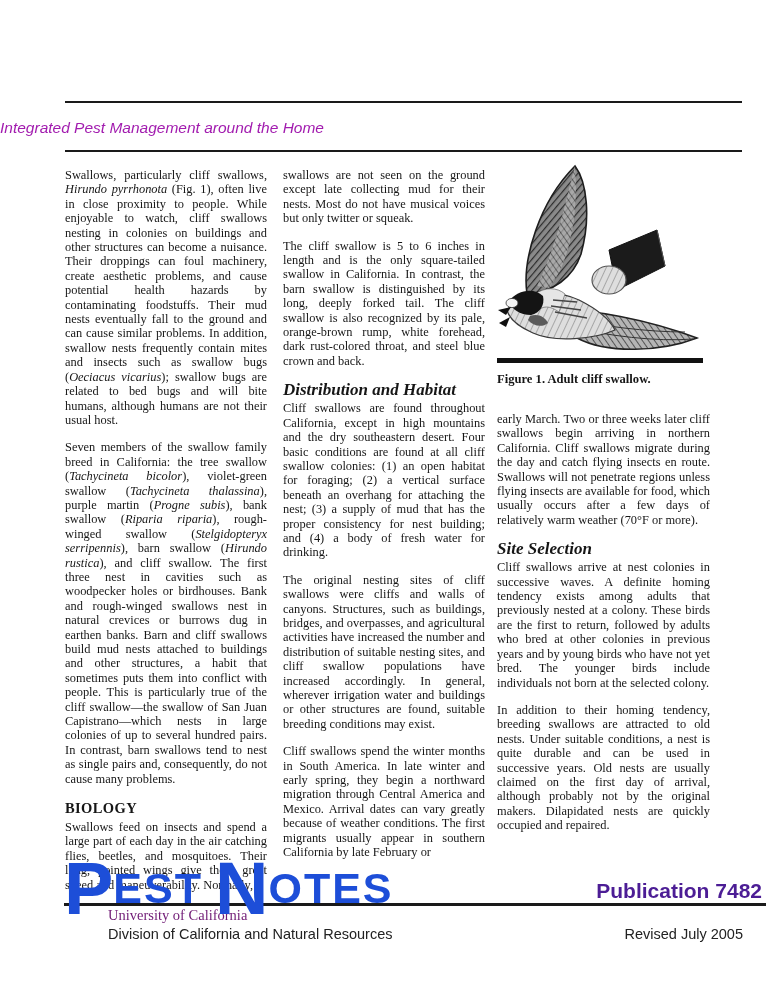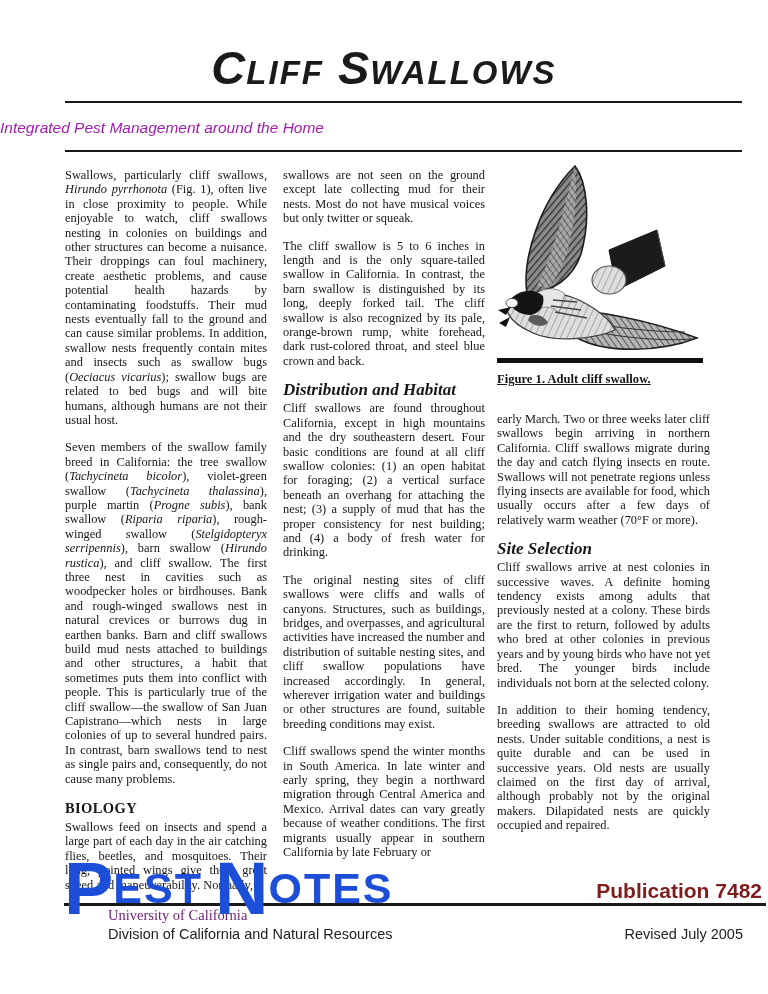--- a/index.html
+++ b/index.html
@@ -34,53 +34,50 @@
   .col p:last-child { margin-bottom:0; }
   h2.caps-head {
     font-size:14.5px; line-height:17px; font-weight:bold; letter-spacing:0.4px;
     margin:1px 0 3px 0; text-align:left;
   }
   h3.ital-head {
     font-size:17px; line-height:17px; font-weight:bold; font-style:italic;
     margin:12px 0 3px 0; text-align:left;
   }
   
-  .figure { width:208px; margin-bottom:25px;text-decoration:underline; }
+  .figure { width:208px; margin-bottom:25px; }
   .figure svg { display:block; width:208px; height:198px; }
   .figure-rule { width:206px; height:5px; background:#111; }
   .figure-caption {
     font-size:12.6px; line-height:15px; font-weight:bold; text-align:left;
     margin:9px 0 23px 0;
   }
   
   .footer-rule { position:absolute; top:903px; left:64px; width:702px; height:3px; background:#1a1a1a; z-index:1; }
   .logo {
     position:absolute; left:64px; top:856px; z-index:2; white-space:nowrap;
     font-family:"Liberation Sans", sans-serif; font-weight:bold; color:#1d4ed8;
   }
   .logo span { display:inline-block; vertical-align:top; }
   .logo .big   { font-size:74px; line-height:66px; }
   .logo .small { font-size:43px; line-height:43px; margin-top:11px; letter-spacing:2px; }
   .logo .wordgap { display:inline-block; width:12px; }
   .publication {
     position:absolute; top:879px; right:6px; z-index:2;
-    font-family:"Liberation Sans", sans-serif; font-weight:bold; font-size:21px; color:#7f1d1d;
+    font-family:"Liberation Sans", sans-serif; font-weight:bold; font-size:21px; color:#4c1d95;
   }
   .org-line1 { position:absolute; left:108px; top:907px; font-family:Liberation Serif, serif; font-size:14.5px; color:#701a75; }
   .org-line2 { position:absolute; left:108px; top:926px; font-family:"Liberation Sans", sans-serif; font-size:14.5px; color:#222; }
   .revised   { position:absolute; right:25px; top:926px; font-family:"Liberation Sans", sans-serif; font-size:14.5px; color:#222; }
 </style>
 </head>
 <body>
 
 <div class="page">
 
-  <div class="title">
-    <span class="big">C</span><span class="small">LIFF</span><span class="gap"></span><span class="big">S</span><span class="small">WALLOWS</span>
-  </div>
   <div class="rule rule-1"></div>
   <div class="subtitle">Integrated Pest Management around the Home</div>
   <div class="rule rule-2"></div>
 
   <div class="col col-1">
     <p>Swallows, particularly cliff swallows, <i>Hirundo pyrrhonota</i> (Fig. 1), often live in close proximity to people. While enjoyable to watch, cliff swallows nesting in colonies on buildings and other structures can become a nuisance. Their droppings can foul machinery, create aesthetic problems, and cause potential health hazards by contaminating foodstuffs. Their mud nests eventually fall to the ground and can cause similar problems. In addition, swallow nests frequently contain mites and insects such as swallow bugs (<i>Oeciacus vicarius</i>); swallow bugs are related to bed bugs and will bite humans, although humans are not their usual host.</p>
     <p>Seven members of the swallow family breed in California: the tree swallow (<i>Tachycineta bicolor</i>), violet-green swallow (<i>Tachycineta thalassina</i>), purple martin (<i>Progne subis</i>), bank swallow (<i>Riparia riparia</i>), rough-winged swallow (<i>Stelgidopteryx serripennis</i>), barn swallow (<i>Hirundo rustica</i>), and cliff swallow. The first three nest in cavities such as woodpecker holes or birdhouses. Bank and rough-winged swallows nest in natural crevices or burrows dug in earthen banks. Barn and cliff swallows build mud nests attached to buildings and other structures, a habit that sometimes puts them into conflict with people. This is particularly true of the cliff swallow—the swallow of San Juan Capistrano—which nests in large colonies of up to several hundred pairs. In contrast, barn swallows tend to nest as single pairs and, consequently, do not cause many problems.</p>
     <h2 class="caps-head" style="margin-top:14px;">BIOLOGY</h2>
     <p>Swallows feed on insects and spend a large part of each day in the air catching flies, beetles, and mosquitoes. Their long, pointed wings give them great speed and maneuverability. Normally,</p>
   </div>

